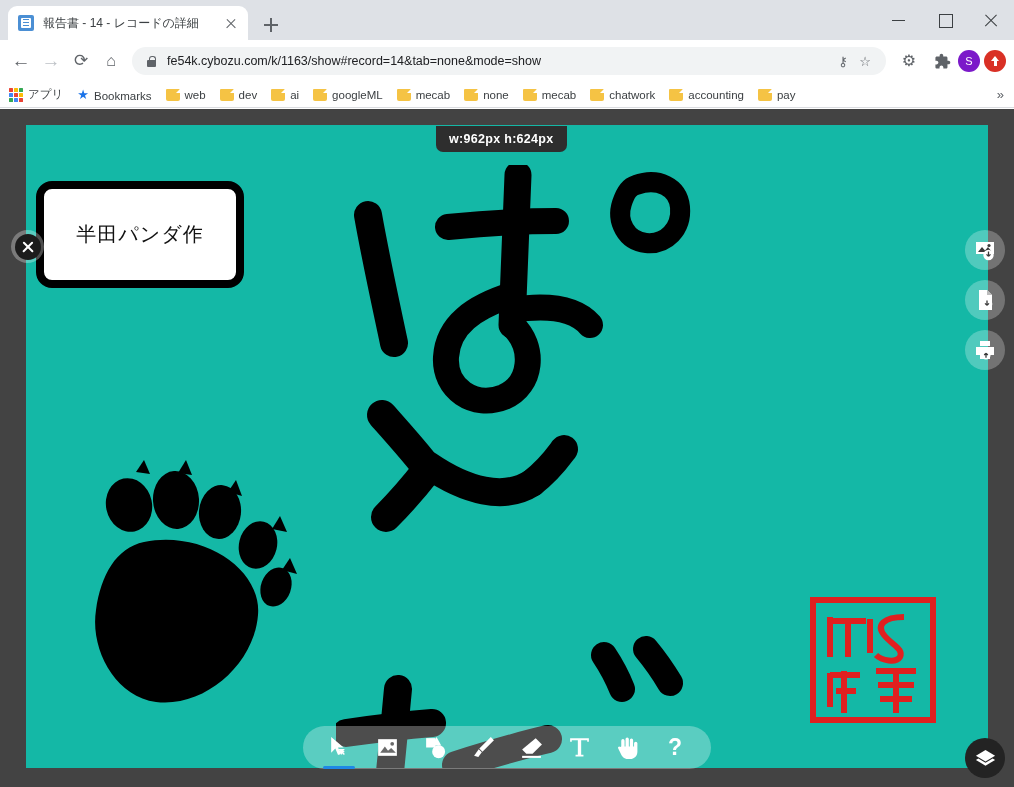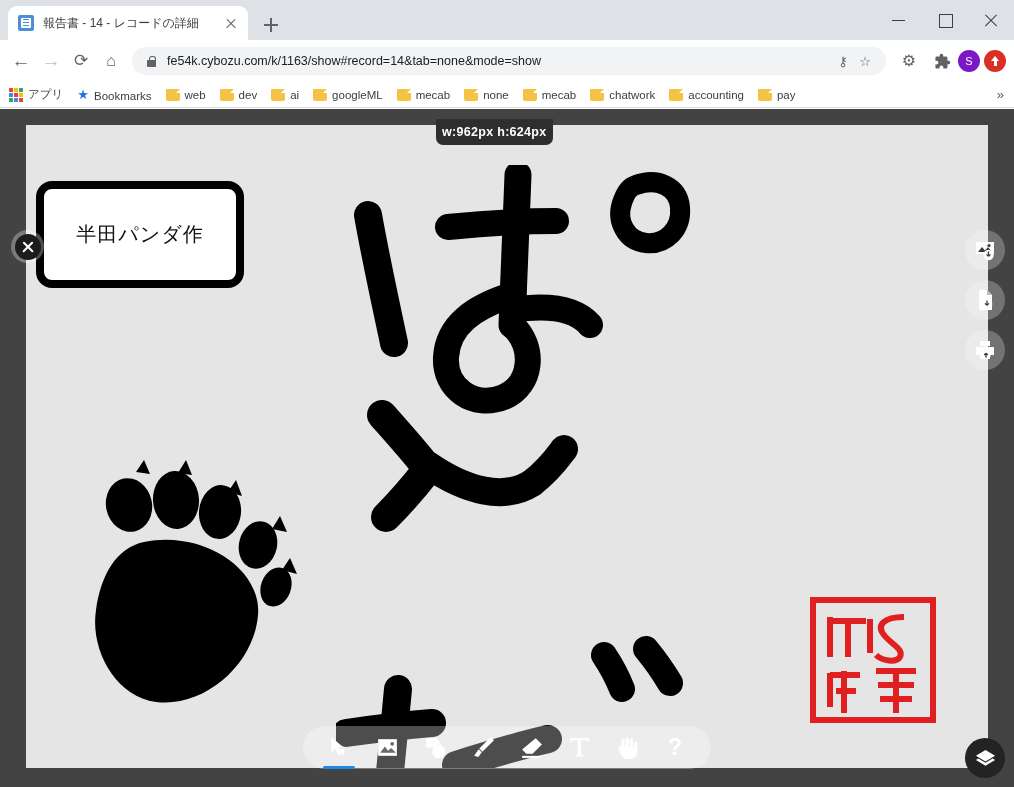--- a/index.html
+++ b/index.html
@@ -145,27 +145,27 @@
   }
   .chev { margin-left: auto; margin-right: 10px; font-size: 13px; color: #5f6368; cursor: pointer; }
 
   
   .editor {
     position: absolute; left: 0; top: 109px; width: 1014px; height: 678px;
     background: #434343; overflow: hidden;
   }
   .canvas {
     position: absolute; left: 26px; top: 16px; width: 962px; height: 643px;
-    background: #e5e5e5; overflow: hidden;
+    background: #14b8a6; overflow: hidden;
   }
 
   .size-tip {
-    position: absolute; left: 436px; top: 10px;
+    position: absolute; left: 436px; top: 17px;
     background: #2e2e2e; color: #ffffff; font-size: 12.5px; font-weight: bold;
-    padding: 6px 6px; border-radius: 0 0 7px 7px; letter-spacing: 0.3px;
+    padding: 6px 13px; border-radius: 0 0 7px 7px; letter-spacing: 0.3px;
     white-space: nowrap; z-index: 30;
   }
 
   .close-fab {
     position: absolute; left: 11px; top: 121px;
     width: 33px; height: 33px; border-radius: 50%;
     background: rgba(255,255,255,0.30);
     display: flex; align-items: center; justify-content: center;
     cursor: pointer; z-index: 40;
   }

